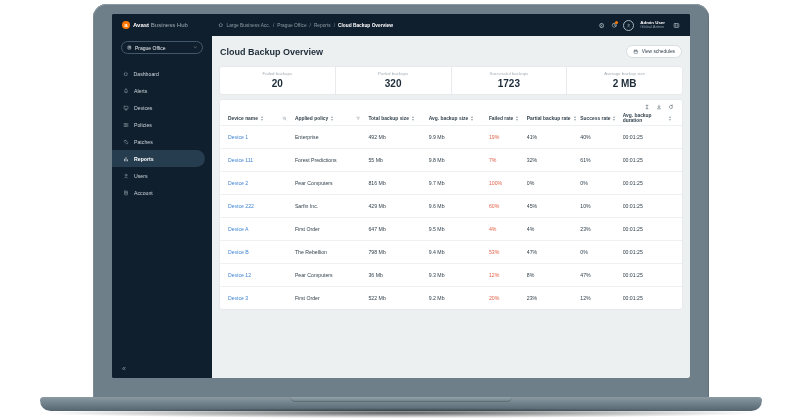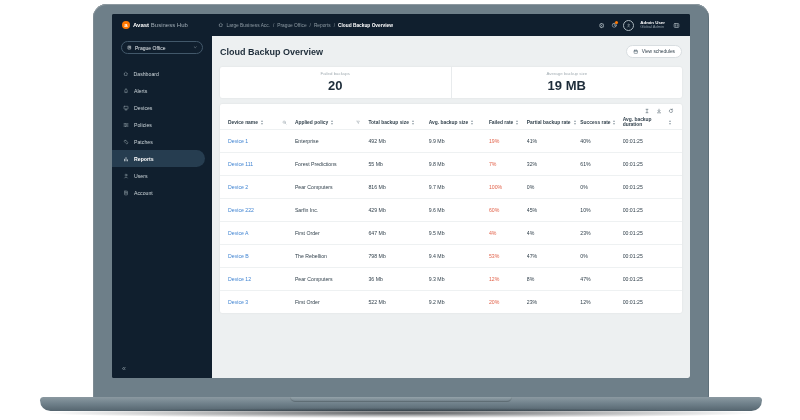--- a/index.html
+++ b/index.html
@@ -53,21 +53,21 @@
   .main{flex:1;background:#edf0f1;display:flex;flex-direction:column;padding:0 8px;min-width:0;}
   .main-header{display:flex;align-items:center;margin:9px 0 9px;}
   .page-title{font-size:9px;font-weight:bold;color:#1d2c39;}
   .btn-view{margin-left:auto;background:#fff;border:1px solid #d9dee1;border-radius:9px;height:13px;
     display:flex;align-items:center;gap:3px;padding:0 6px;font-size:4.8px;color:#33424d;box-sizing:border-box;}
   .btn-view .bicon{color:#5c6c76;display:flex;}
   .stats-card{background:#fff;border-radius:2px;display:flex;box-shadow:0 0 2px rgba(0,0,0,.08);}
   .stat{flex:1;text-align:center;padding:4px 0 5px;border-left:1px solid #e8ebed;}
   .stat:first-child{border-left:none;}
   .stat-label{font-size:4.4px;color:#a4aeb4;}
-  .stat-value{font-size:13px;font-weight:bold;color:#1d2c39;margin-top:2px;}
+  .stat-value{font-size:10px;font-weight:bold;color:#1d2c39;margin-top:2px;}
   .table-card{background:#fff;border-radius:2px;margin-top:6px;box-shadow:0 0 2px rgba(0,0,0,.08);}
   .table-toolbar{display:flex;justify-content:flex-end;align-items:center;gap:6px;padding:4px 8px 1px;color:#5c6c76;}
   .thead{display:flex;align-items:center;padding:0 8px;height:14px;font-size:4.9px;font-weight:bold;color:#34434e;}
   .th{display:flex;align-items:center;gap:2px;box-sizing:border-box;padding-right:3px;}
   .th .th-end{margin-left:auto;margin-right:5px;color:#97a3ab;display:flex;}
   .sort{display:inline-flex;flex-direction:column;gap:1px;margin-left:1px;}
   .sort i{width:0;height:0;border-left:1.6px solid transparent;border-right:1.6px solid transparent;display:block;}
   .sort .up{border-bottom:2px solid #97a3ab;}
   .sort .down{border-top:2px solid #97a3ab;}
   .tr{display:flex;align-items:center;padding:0 8px;height:22px;border-top:1px solid #eef1f2;font-size:5.2px;color:#33424d;}
@@ -242,22 +242,30 @@
           <span>View schedules</span>
         </div>
       </div>
 
       <div class="stats-card">
           <div class="stat">
             <div class="stat-label">Failed backups</div>
             <div class="stat-value">20</div>
           </div>
           <div class="stat">
+            <div class="stat-label">Partial backups</div>
+            <div class="stat-value">320</div>
+          </div>
+          <div class="stat">
+            <div class="stat-label">Successful backups</div>
+            <div class="stat-value">1723</div>
+          </div>
+          <div class="stat">
             <div class="stat-label">Average backup size</div>
-            <div class="stat-value">19 MB</div>
+            <div class="stat-value">2 MB</div>
           </div>
         </div>
 
       <div class="table-card">
         <div class="table-toolbar">
           <span>
               <svg width="6" height="6" viewBox="0 0 12 12" fill="none" stroke="currentColor" stroke-width="1.2" stroke-linecap="round" stroke-linejoin="round">
                 <path d="M6 2.6 V9.4 M4.1 2.6 H7.9 M4.1 9.4 H7.9"></path>
               </svg>
             </span>

